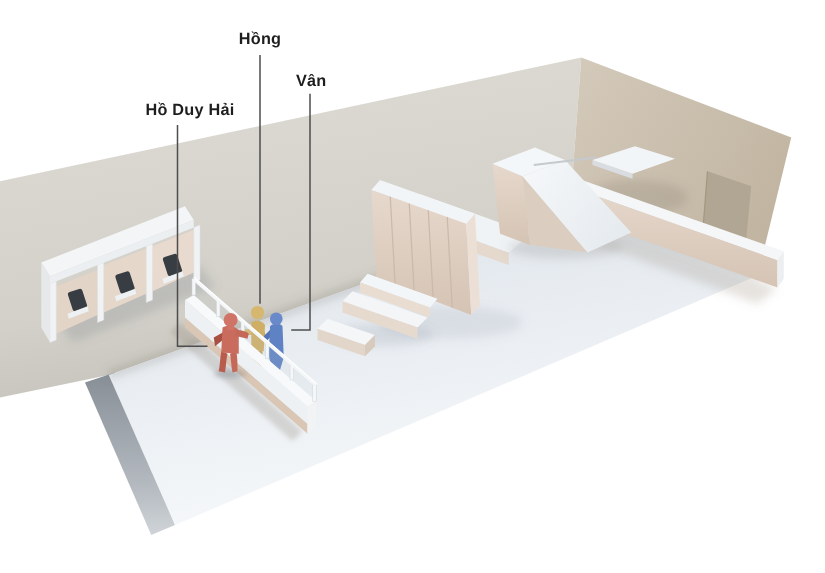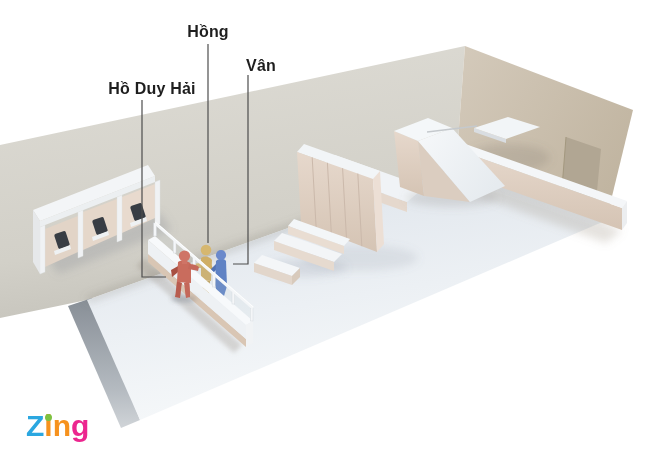--- a/index.html
+++ b/index.html
@@ -1,19 +1,19 @@
 <!DOCTYPE html>
 <html><head>
 <meta charset="utf-8">
 <style>
   html,body{margin:0;padding:0;background:#fff;}
   #stage{position:relative;width:660px;height:458px;background:#ffffff;overflow:hidden;
          font-family:"Liberation Sans",sans-serif;}
   #scene-svg{position:absolute;left:0;top:0;}
-  .fig-label{position:absolute;transform:translateX(-50%);font-weight:700;font-size:16px;
+  .fig-label{position:absolute;transform:translateX(-50%);font-weight:700;font-size:13px;
              color:#1e1e1e;white-space:nowrap;letter-spacing:.2px;}
   #logo{position:absolute;left:26px;top:411px;font-weight:700;font-size:30px;
         letter-spacing:0px;line-height:1;}
   #logo span{display:inline-block;}
   #logo .l-z{color:#2ba7e0;}
   #logo .l-i{color:#f6921e;}
   #logo .l-n{color:#f6921e;}
   #logo .l-g{color:#ec268f;}
   .i-wrap{position:relative;display:inline-block;}
   .i-dot{position:absolute;left:1px;top:3px;width:7px;height:7px;border-radius:50%;
@@ -197,19 +197,16 @@
 
   <g stroke="#4d4d4d" stroke-width="1.2" fill="none">
     <polyline points="142,100 142,277 166,277"></polyline>
     <polyline points="208,44 208,243"></polyline>
     <polyline points="248,75 248,264 233,264"></polyline>
   </g>
 </svg>
 
 <div class="fig-label" style="left:152px;top:80px">Hồ Duy Hải</div>
 <div class="fig-label" style="left:208px;top:23px">Hồng</div>
-<div class="fig-label" style="left:261px;top:57px">Vân</div>
-
-<div id="logo">
-  <span class="l-z">Z</span><span class="i-wrap"><span class="l-i">i</span><span class="i-dot"></span></span><span class="l-n">n</span><span class="l-g">g</span>
+<div class="fig-label" style="left:249px;top:57px">Vân</div>
+
+
 </div>
 
-</div>
-
 </body></html>

